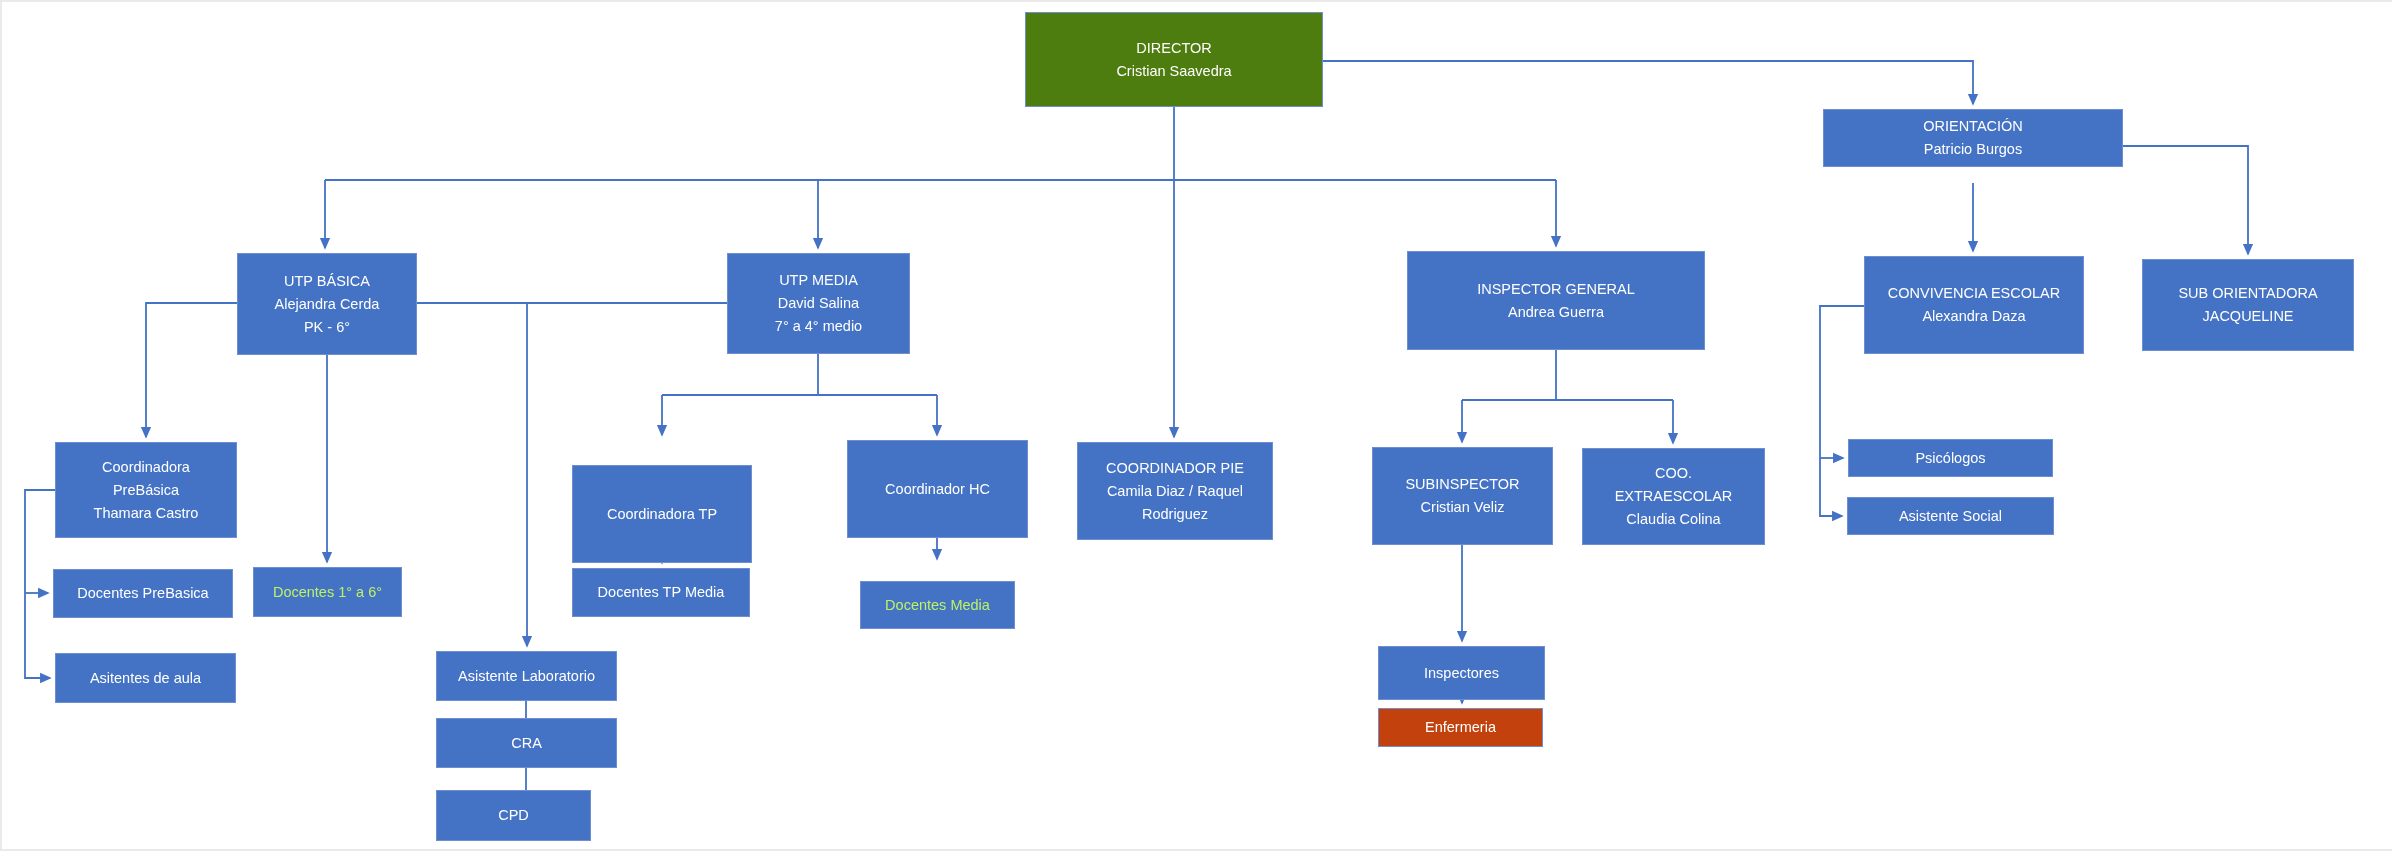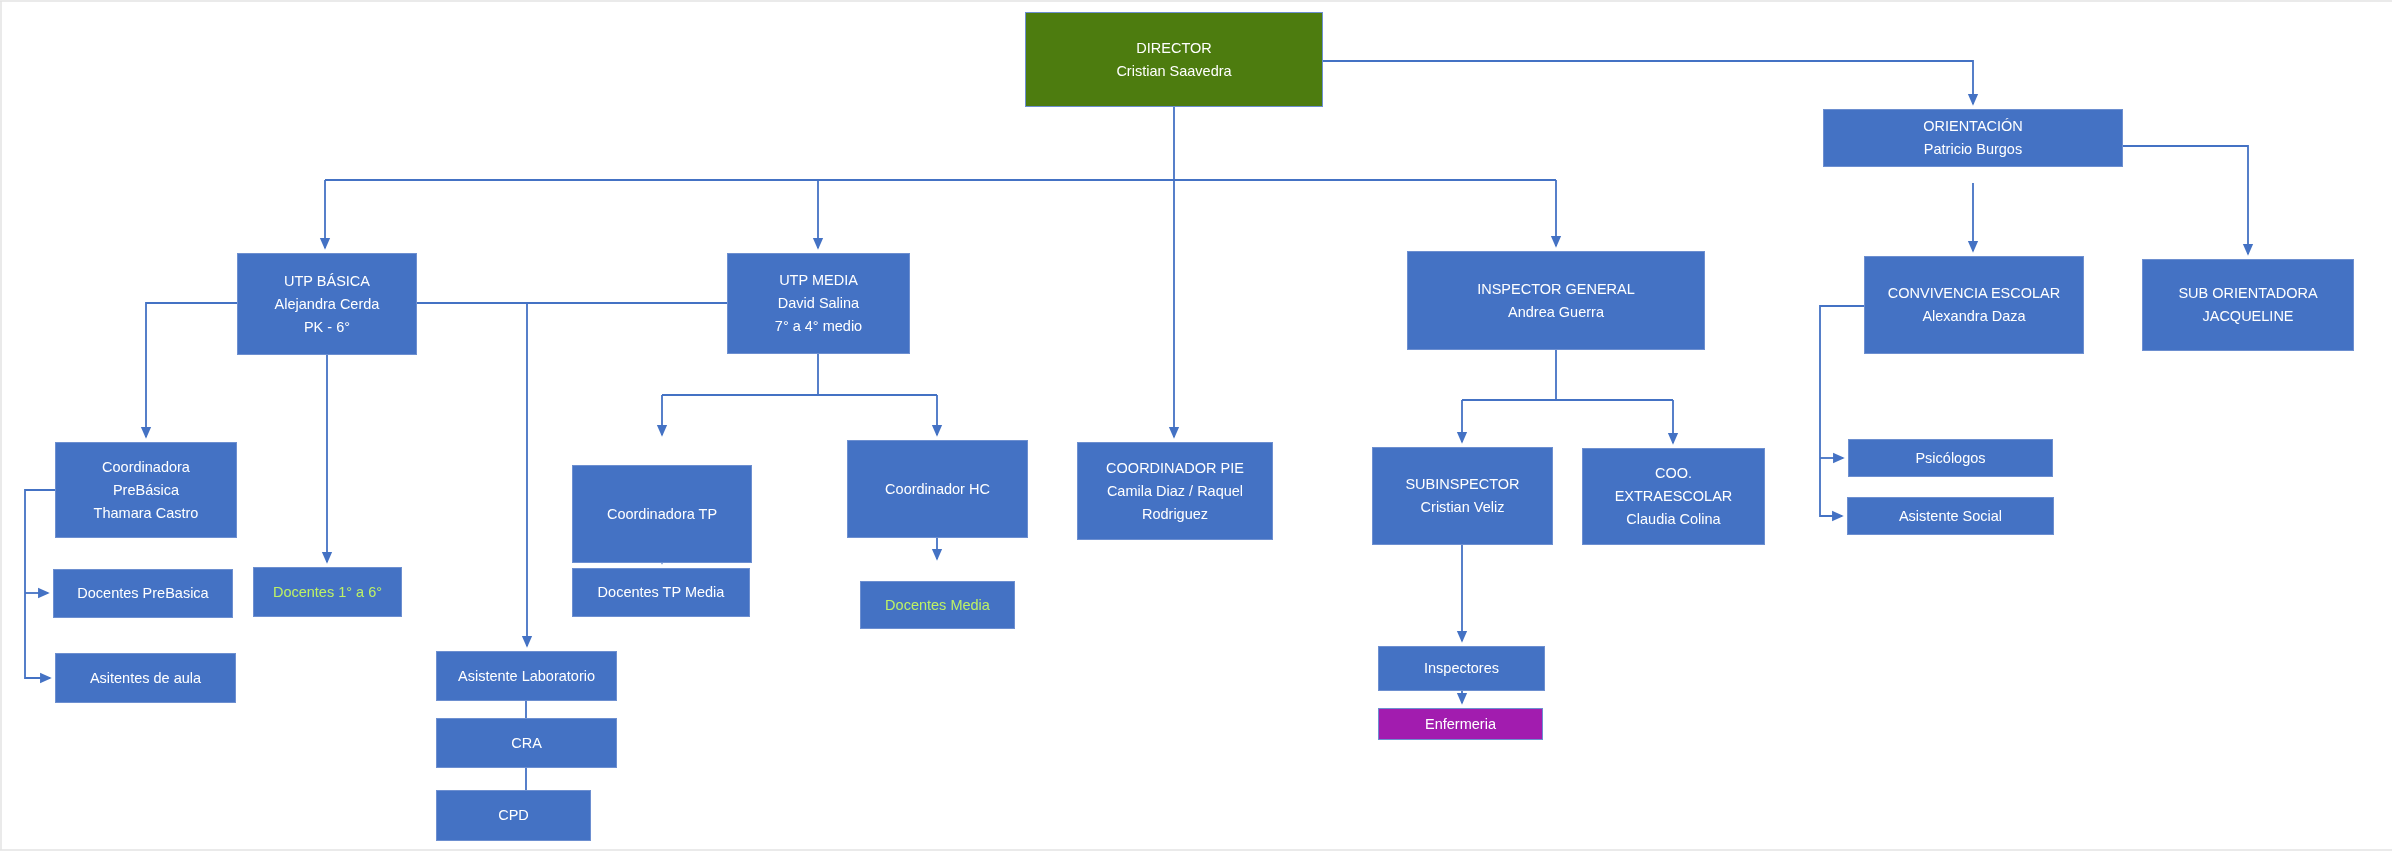--- a/index.html
+++ b/index.html
@@ -153,24 +153,24 @@
       </div>
       <div class="node" style="left: 436px; top: 790px; width: 155px; height: 51px; background: rgb(68, 114, 196); border-color: rgb(109, 143, 208); color: rgb(255, 255, 255);">
         <span class="line">CPD</span>
       </div>
       <div class="node" style="left: 572px; top: 568px; width: 178px; height: 49px; background: rgb(68, 114, 196); border-color: rgb(109, 143, 208); color: rgb(255, 255, 255);">
         <span class="line">Docentes TP Media</span>
       </div>
       <div class="node" style="left: 860px; top: 564px; width: 155px; height: 48px; background: rgb(68, 114, 196); border-color: rgb(109, 143, 208); color: #bef264; margin-top: 17px;">
         <span class="line">Docentes Media</span>
       </div>
-      <div class="node" style="left: 1378px; top: 646px; width: 167px; height: 45px; background: rgb(68, 114, 196); border-color: rgb(109, 143, 208); color: rgb(255, 255, 255);">
+      <div class="node" style="left: 1378px; top: 646px; width: 167px; height: 54px; background: rgb(68, 114, 196); border-color: rgb(109, 143, 208); color: rgb(255, 255, 255);">
         <span class="line">Inspectores</span>
       </div>
-      <div class="node" style="left: 1378px; top: 708px; width: 165px; height: 32px; background: #a21caf; border-color: rgb(109, 143, 208); color: rgb(255, 255, 255);">
+      <div class="node" style="left: 1378px; top: 708px; width: 165px; height: 39px; background: #c2410c; border-color: rgb(109, 143, 208); color: rgb(255, 255, 255);">
         <span class="line">Enfermeria</span>
       </div>
       <div class="node" style="left: 1848px; top: 439px; width: 205px; height: 38px; background: rgb(68, 114, 196); border-color: rgb(109, 143, 208); color: rgb(255, 255, 255);">
         <span class="line">Psicólogos</span>
       </div>
       <div class="node" style="left: 1847px; top: 497px; width: 207px; height: 38px; background: rgb(68, 114, 196); border-color: rgb(109, 143, 208); color: rgb(255, 255, 255);">
         <span class="line">Asistente Social</span>
       </div>
     </div>
 </div>

